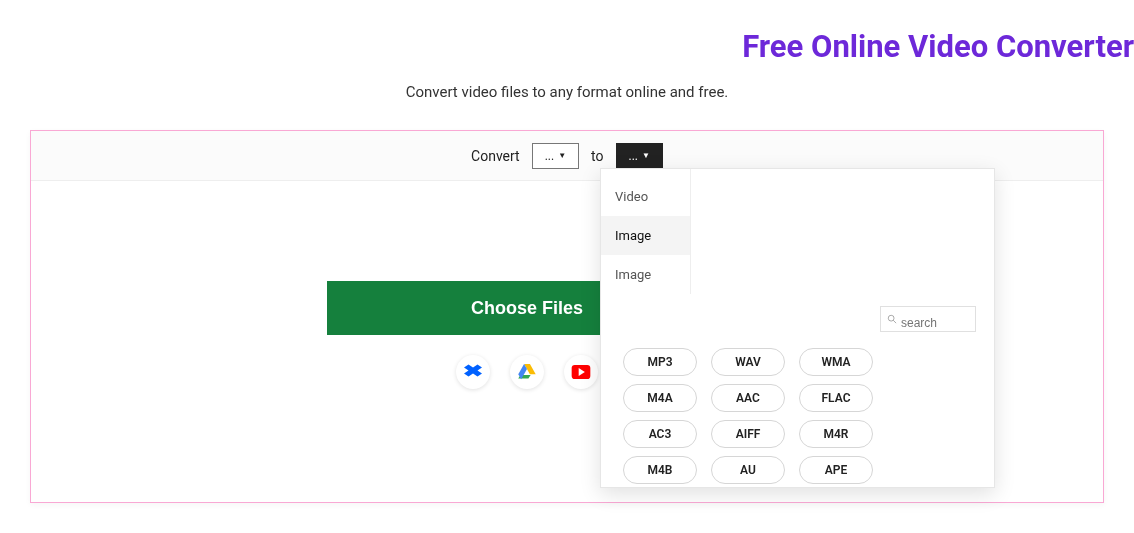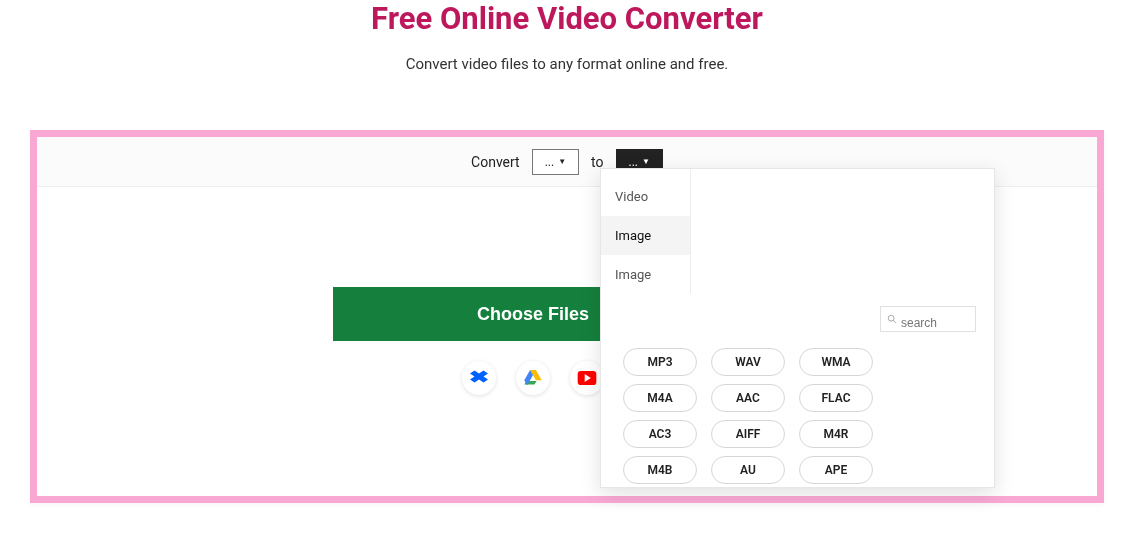--- a/index.html
+++ b/index.html
@@ -5,39 +5,40 @@
   * { box-sizing: border-box; margin: 0; padding: 0; }
   body {
     font-family: -apple-system, BlinkMacSystemFont, "Segoe UI", Roboto, Arial, sans-serif;
     background: #ffffff;
     width: 1134px;
     height: 533px;
     overflow: hidden;
     position: relative;
   }
   .page-title {
-    text-align: center;
+    text-align: right;
     font-size: 31px;
     font-weight: 700;
-    color: #be185d;
+    color: #6d28d9;
+    margin-top: 28px;
   }
   .page-subtitle {
     text-align: center;
     font-size: 15px;
     color: #333;
     margin-top: 18px;
   }
   .main-panel {
     position: absolute;
     left: 30px;
     right: 30px;
     top: 130px;
     bottom: 30px;
     background: #ffffff;
-    border: 7px solid #f9a8d4;
+    border: 1px solid #f9a8d4;
     box-shadow: 0 2px 6px rgba(0,0,0,0.04);
   }
   .convert-bar {
     height: 50px;
     border-bottom: 1px solid #eeeeee;
     background: #fbfbfb;
     display: flex;
     align-items: center;
     justify-content: center;
     gap: 12px;

